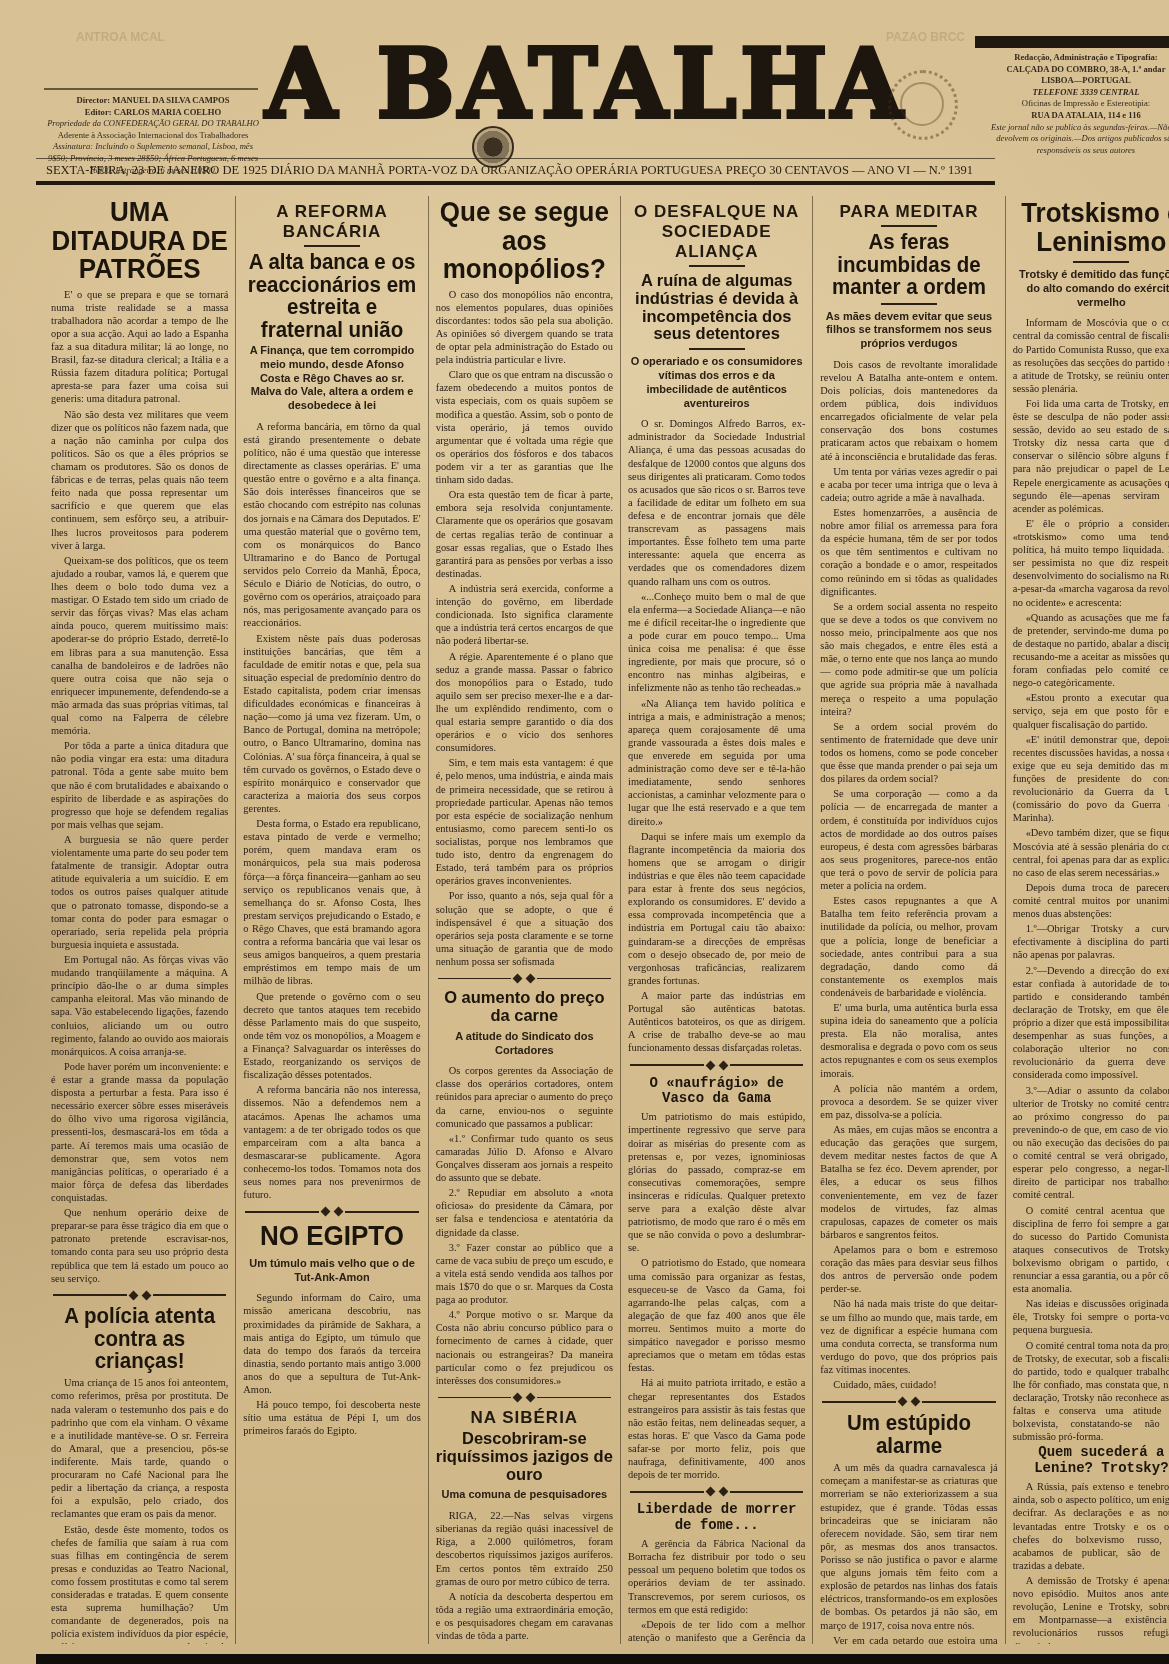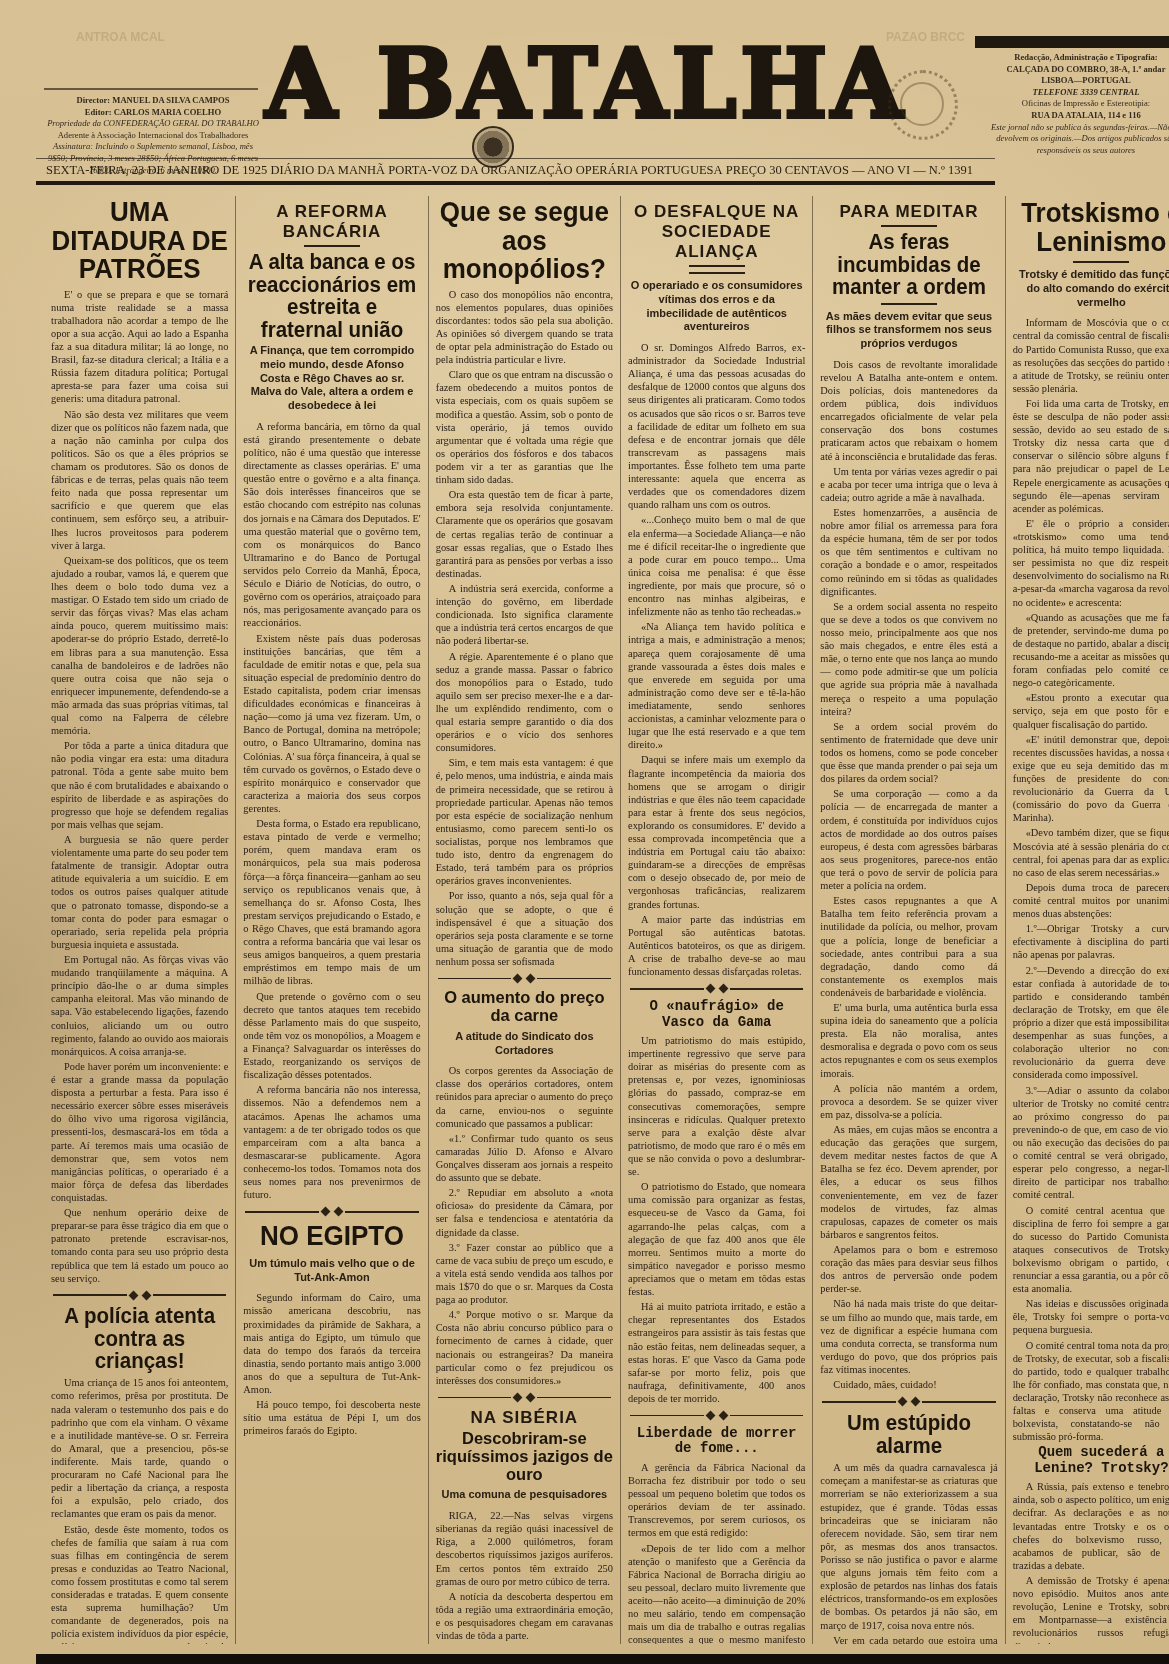--- a/index.html
+++ b/index.html
@@ -214,20 +214,21 @@
             <p class="body-p">A notícia da descoberta despertou em tôda a região uma extraordinária emoção, e os pesquisadores chegam em caravanas vindas de tôda a parte.</p>
             <p class="body-p">O território aurífero pertence em teoria aos «sovietes»; porém, como essas leis não exercem ali autoridade alguma efectiva, os pesquisadores do ouro organizaram uma comunidade política, com govêrno e leis próprias.—(L.)</p>
           </div>
       </div>
     </div>
 
     <div class="col">
       <div>
         <div class="kicker">O DESFALQUE NA SOCIEDADE ALIANÇA</div>
         <div class="short-rule"></div>
+        <div class="h-md">A ruína de algumas indústrias é devida à incompetência dos seus detentores</div>
         <div class="short-rule"></div>
         <div class="subhead">O operariado e os consumidores vítimas dos erros e da imbecilidade de autênticos aventureiros</div>
         <div>
             <p class="body-p">O sr. Domingos Alfredo Barros, ex-administrador da Sociedade Industrial Aliança, é uma das pessoas acusadas do desfalque de 12000 contos que alguns dos seus dirigentes ali praticaram. Como todos os acusados que são ricos o sr. Barros teve a facilidade de editar um folheto em sua defesa e de encontrar jornais que dêle transcrevam as passagens mais importantes. Êsse folheto tem uma parte interessante: aquela que encerra as verdades que os comendadores dizem quando ralham uns com os outros.</p>
             <p class="body-p">«...Conheço muito bem o mal de que ela enferma—a Sociedade Aliança—e não me é difícil receitar-lhe o ingrediente que a pode curar em pouco tempo... Uma única coisa me penalisa: é que êsse ingrediente, por mais que procure, só o encontro nas minhas algibeiras, e infelizmente não as tenho tão recheadas.»</p>
             <p class="body-p">«Na Aliança tem havido política e intriga a mais, e administração a menos; apareça quem corajosamente dê uma grande vassourada a êstes dois males e que enverede em seguida por uma administração como deve ser e tê-la-hão imediatamente, sendo senhores accionistas, a caminhar velozmente para o lugar que lhe está reservado e a que tem direito.»</p>
             <p class="body-p">Daqui se infere mais um exemplo da flagrante incompetência da maioria dos homens que se arrogam o dirigir indústrias e que êles não teem capacidade para estar à frente dos seus negócios, explorando os consumidores. E' devido a essa comprovada incompetência que a indústria em Portugal caiu tão abaixo: guindaram-se a direcções de emprêsas com o desejo obsecado de, por meio de vergonhosas traficâncias, realizarem grandes fortunas.</p>
             <p class="body-p">A maior parte das indústrias em Portugal são autênticas batotas. Autênticos batoteiros, os que as dirigem. A crise de trabalho deve-se ao mau funcionamento dessas disfarçadas roletas.</p>
           </div>
       </div>

